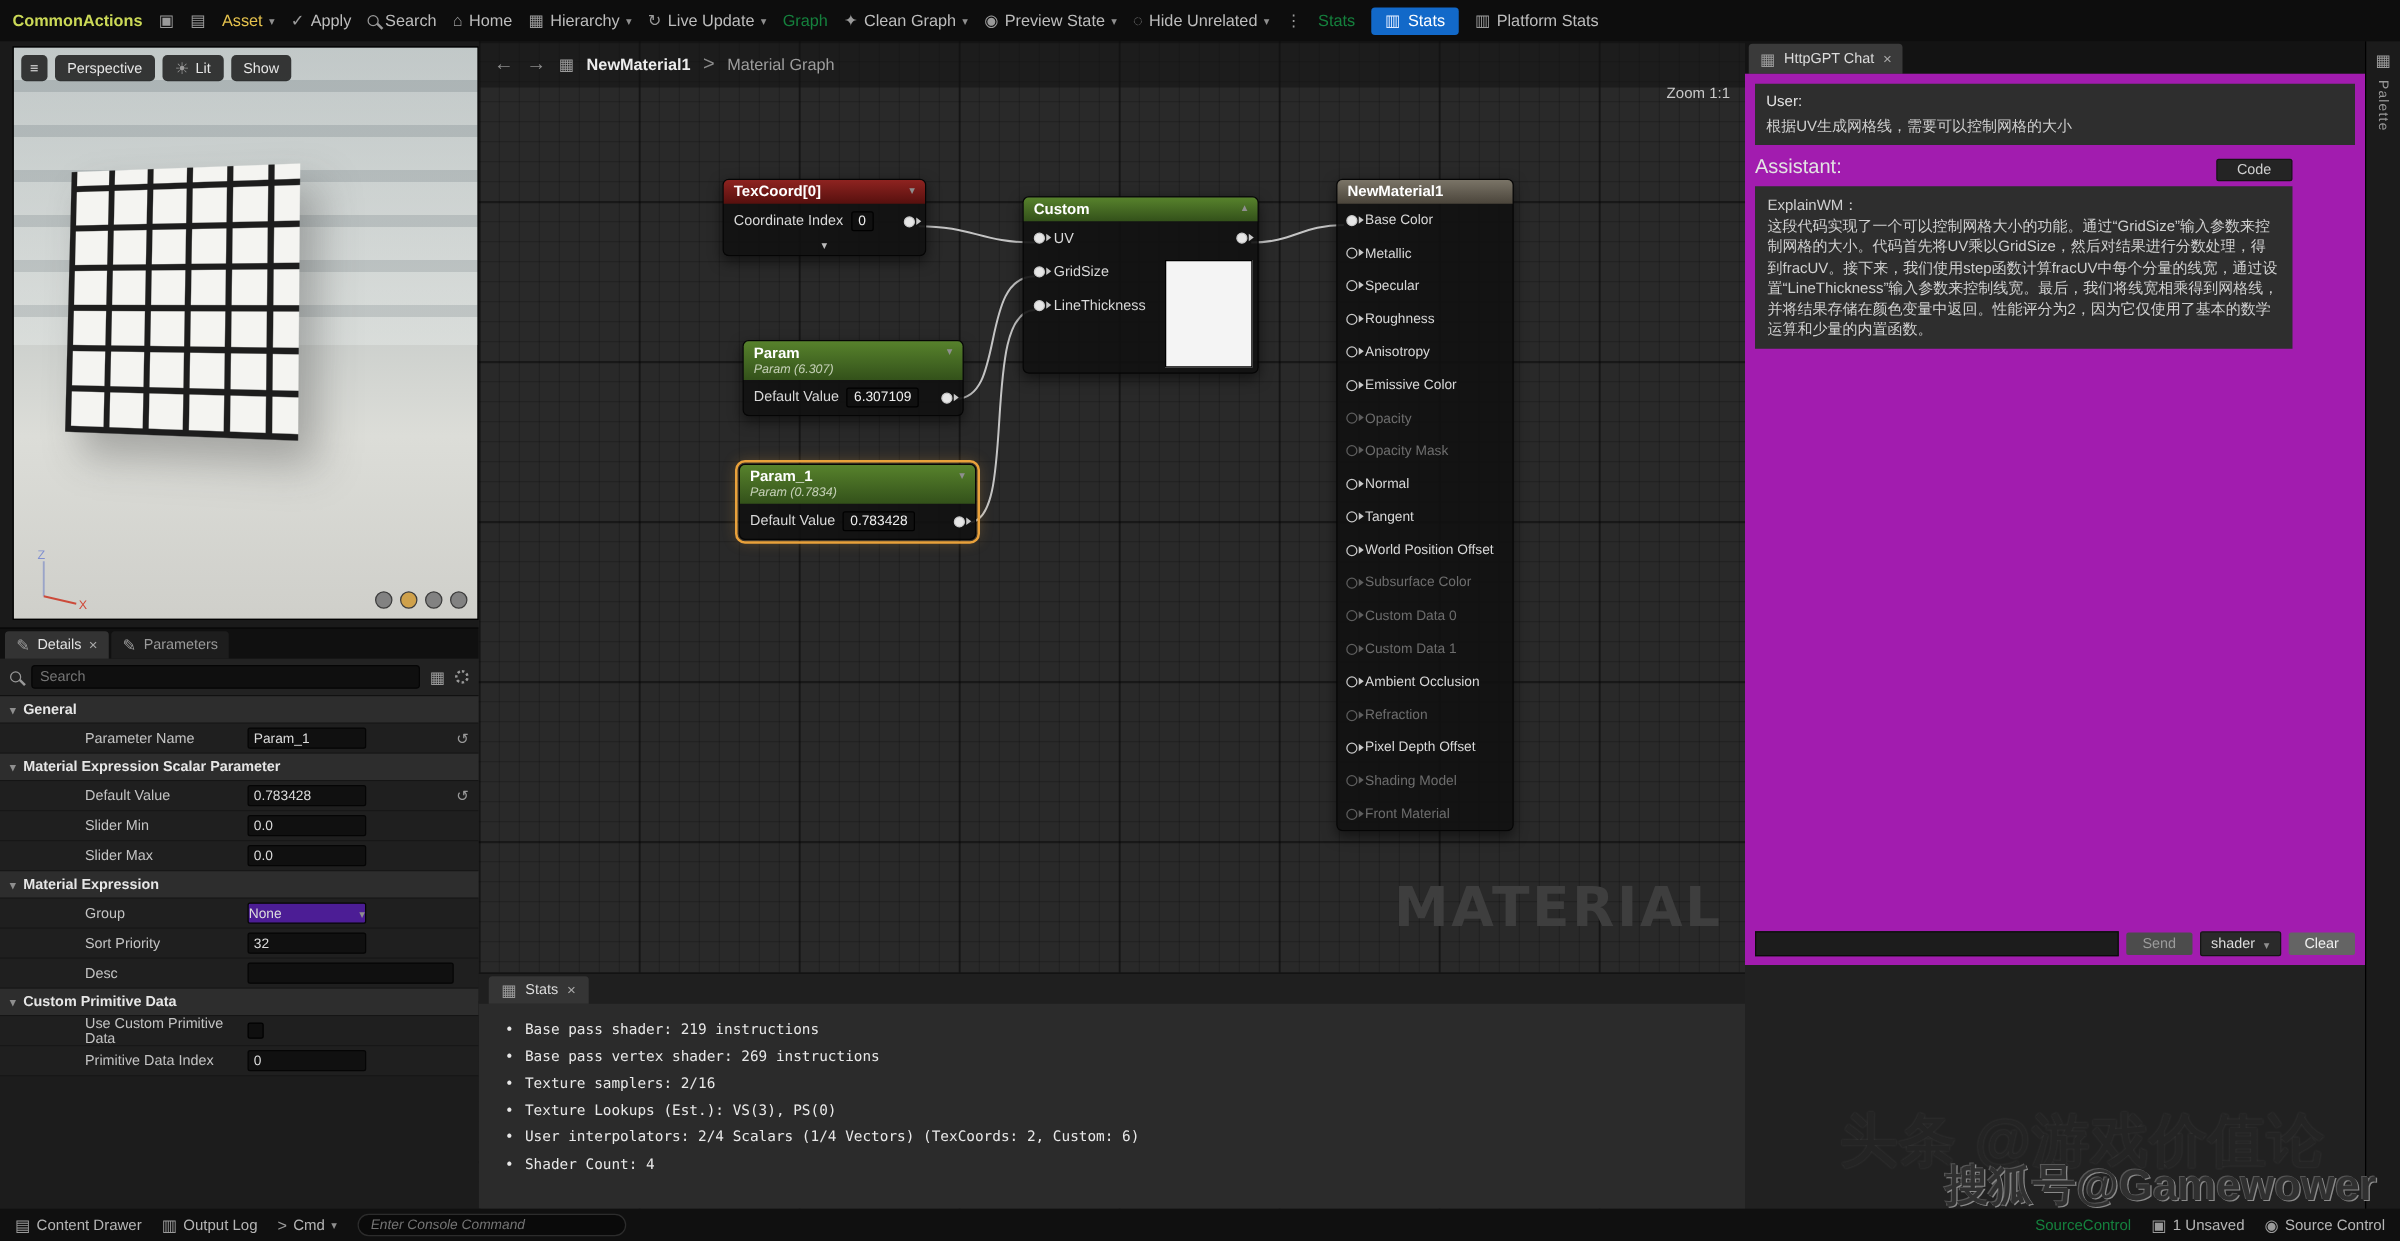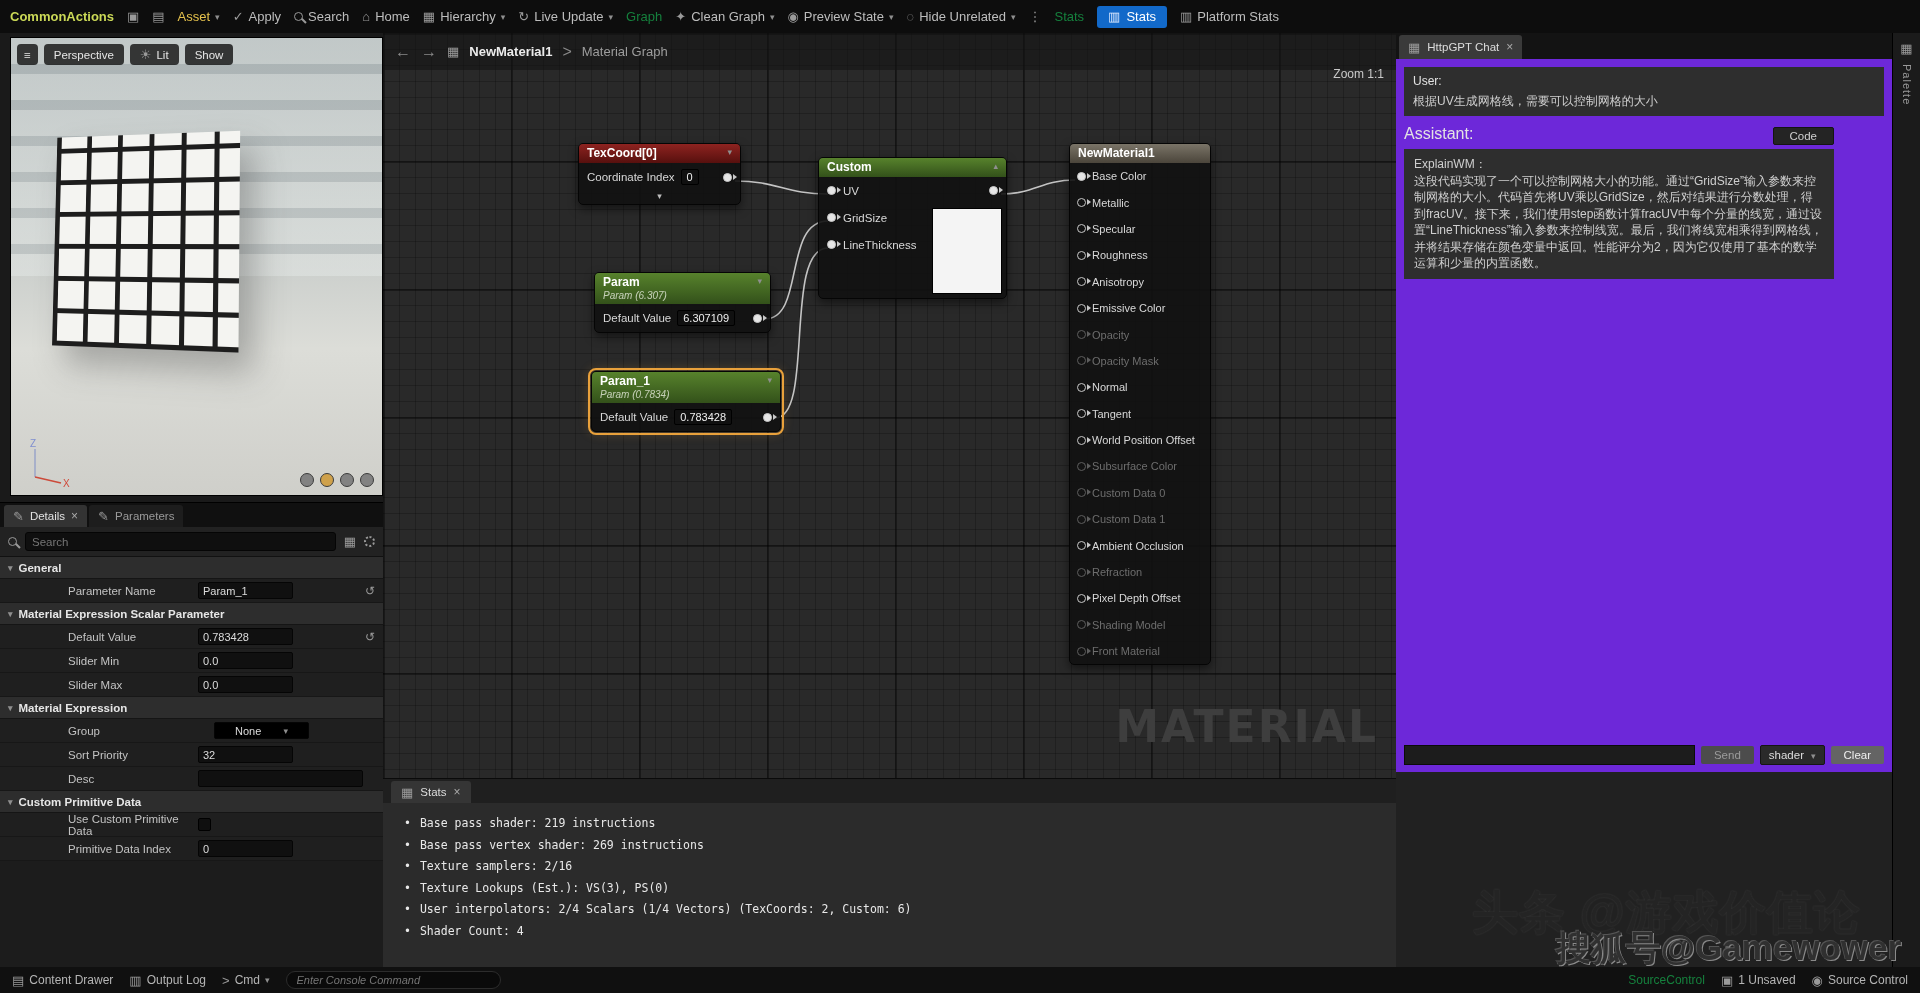--- a/index.html
+++ b/index.html
@@ -37,21 +37,21 @@
 .dtab{background:#333;height:22px;display:flex;align-items:center;gap:6px;padding:0 9px;border-radius:3px 3px 0 0;color:#e2e2e2;}
 .dtab.inactive{background:#1d1d1d;color:#9a9a9a;}
 .dclose{color:#aaa;font-size:12px;}
 .dsearch{height:30px;background:#222;display:flex;align-items:center;gap:8px;padding:0 8px;border-bottom:1px solid #111;}
 .dsearch input{flex:1;height:19px;background:#0f0f0f;border:1px solid #050505;border-radius:3px;color:#cfcfcf;font-size:11.5px;padding:0 6px;}
 .dsection{height:22px;background:#2d2d2d;display:flex;align-items:center;gap:6px;padding:0 8px;font-weight:bold;color:#e6e6e6;border-bottom:1px solid #151515;}
 .drow{height:24px;display:flex;align-items:center;padding:0 8px 0 20px;border-bottom:1px solid #171717;background:#1f1f1f;}
 .dlabel{width:130px;flex:none;color:#c3c3c3;margin-left:48px;}
 .txtinput{background:#101010;border:1px solid #050505;border-radius:2px;color:#dcdcdc;font-size:11px;height:17px;padding:0 4px;width:95px;font-family:inherit;}
 .txtinput.wide{width:165px;}
-.ddrop{background:#000000;border:1px solid #050505;border-radius:2px;height:17px;width:95px;display:flex;align-items:center;justify-content:space-between;padding:0 20px;color:#dcdcdc;font-size:11px;margin-left:16px;}
+.ddrop{background:#4c1d95;border:1px solid #050505;border-radius:2px;height:17px;width:95px;display:flex;align-items:center;justify-content:space-between;padding:0 0;color:#dcdcdc;font-size:11px;}
 .reset{margin-left:auto;color:#9a9a9a;font-size:12px;}
 .checkbox{width:13px;height:13px;background:#0f0f0f;border:1px solid #000;border-radius:2px;}
 
 .graph{position:absolute;left:383px;top:33px;width:1013px;height:934px;background-color:#292929;overflow:hidden;
  background-image:linear-gradient(rgba(0,0,0,.22) 1px,transparent 1px),linear-gradient(90deg,rgba(0,0,0,.22) 1px,transparent 1px),linear-gradient(rgba(0,0,0,.38) 2px,transparent 2px),linear-gradient(90deg,rgba(0,0,0,.38) 2px,transparent 2px);
  background-size:16px 16px,16px 16px,128px 128px,128px 128px;}
 .gnav{position:absolute;left:0;top:0;width:100%;height:37px;background:rgba(18,18,18,.55);display:flex;align-items:center;gap:10px;padding:0 12px;z-index:5;}
 .gnav .arrow{color:#8b8b8b;font-size:16px;}
 .crumb-root{color:#ececec;font-size:13px;font-weight:bold;}
 .crumb-sep{color:#8b8b8b;}
@@ -84,21 +84,21 @@
 
 .stats-panel{position:absolute;left:0;top:745px;width:100%;height:189px;background:#2b2b2b;border-top:1px solid #0a0a0a;z-index:6;}
 .stats-tabrow{height:24px;background:#1f1f1f;display:flex;align-items:flex-end;padding-left:8px;}
 .stats-tab{background:#353535;height:22px;display:flex;align-items:center;gap:7px;padding:0 10px;font-size:11.5px;color:#ddd;border-radius:3px 3px 0 0;}
 .stat-line{display:flex;gap:9px;margin:0 0 7.5px 21px;font-family:"DejaVu Sans Mono",monospace;font-size:11.5px;color:#e8e8e8;}
 .stats-body{padding-top:13px;}
 
 .chat{position:absolute;left:1396px;top:33px;width:496px;height:934px;background:#202020;}
 .chat-tabstrip{height:26px;background:#131313;display:flex;align-items:flex-end;padding-left:3px;}
 .chat-tab{background:#3a3a3a;height:24px;display:flex;align-items:center;gap:7px;padding:0 9px;font-size:11.5px;color:#ddd;border-radius:3px 3px 0 0;}
-.chat-body{position:absolute;left:0;top:26px;width:496px;height:713px;background:#6d28d9;}
+.chat-body{position:absolute;left:0;top:26px;width:496px;height:713px;background:#a21caf;}
 .chat-dark{position:absolute;left:0;top:739px;width:496px;height:195px;background:#212121;}
 .userbox{position:absolute;left:8px;top:8px;width:480px;background:#2e2e2e;padding:6px 9px;font-size:12px;color:#cfcfcf;line-height:17px;}
 .chatlabel{color:#e3e3e3;margin-bottom:3px;}
 .arow{position:absolute;left:8px;top:66px;width:430px;display:flex;justify-content:space-between;align-items:center;}
 .codebtn{background:#242424;border:1px solid #141414;color:#cfcfcf;font-size:11.5px;padding:2px 16px;border-radius:2px;}
 .asstbox{position:absolute;left:8px;top:90px;width:430px;background:#2e2e2e;padding:7px 10px;font-size:12px;line-height:16.5px;color:#cfcfcf;white-space:pre-wrap;}
 .chat-controls{position:absolute;left:8px;top:686px;width:480px;display:flex;gap:6px;align-items:center;}
 .chatinput{flex:1;height:20px;background:#1c1c1c;border:1px solid #0b0b0b;color:#ddd;font-size:11.5px;padding:0 5px;}
 .sendbtn{background:#4c4c4c;color:#9b9b9b;padding:3px 13px;border-radius:2px;font-size:11.5px;}
 .modelsel{background:#2a2a2a;border:1px solid #151515;color:#ddd;padding:3px 8px;display:flex;gap:7px;align-items:flex-end;font-size:11.5px;border-radius:2px;}

